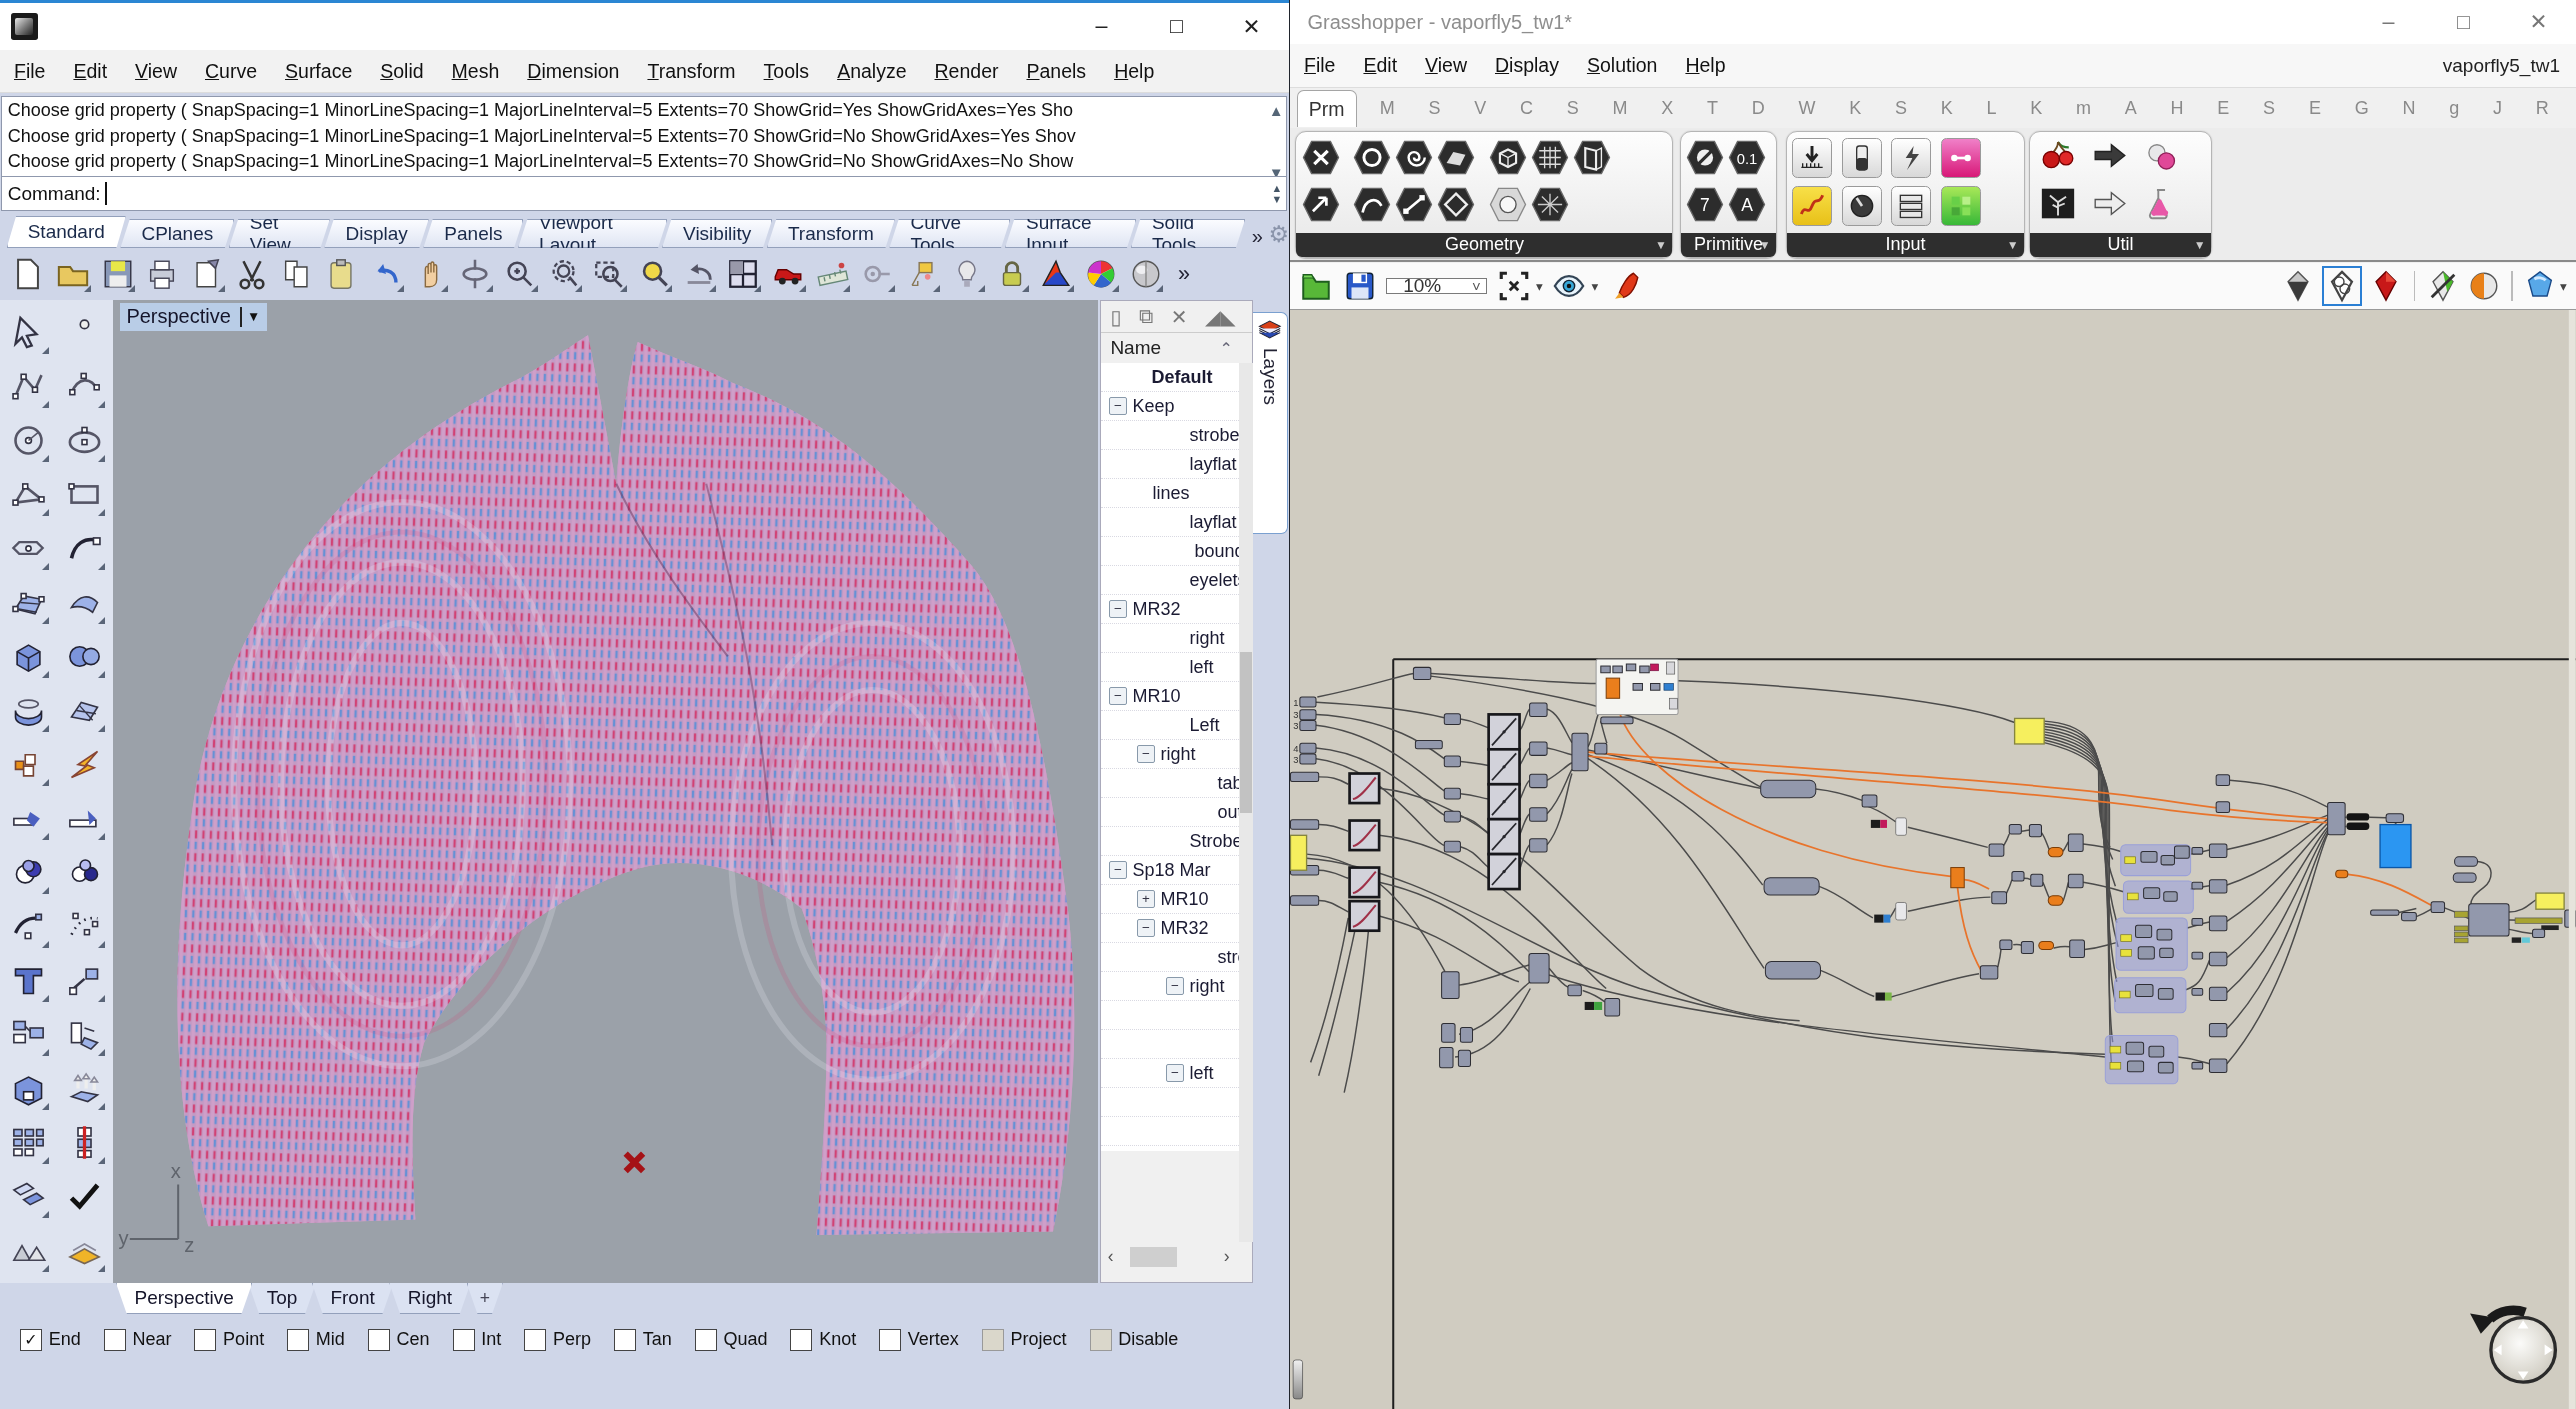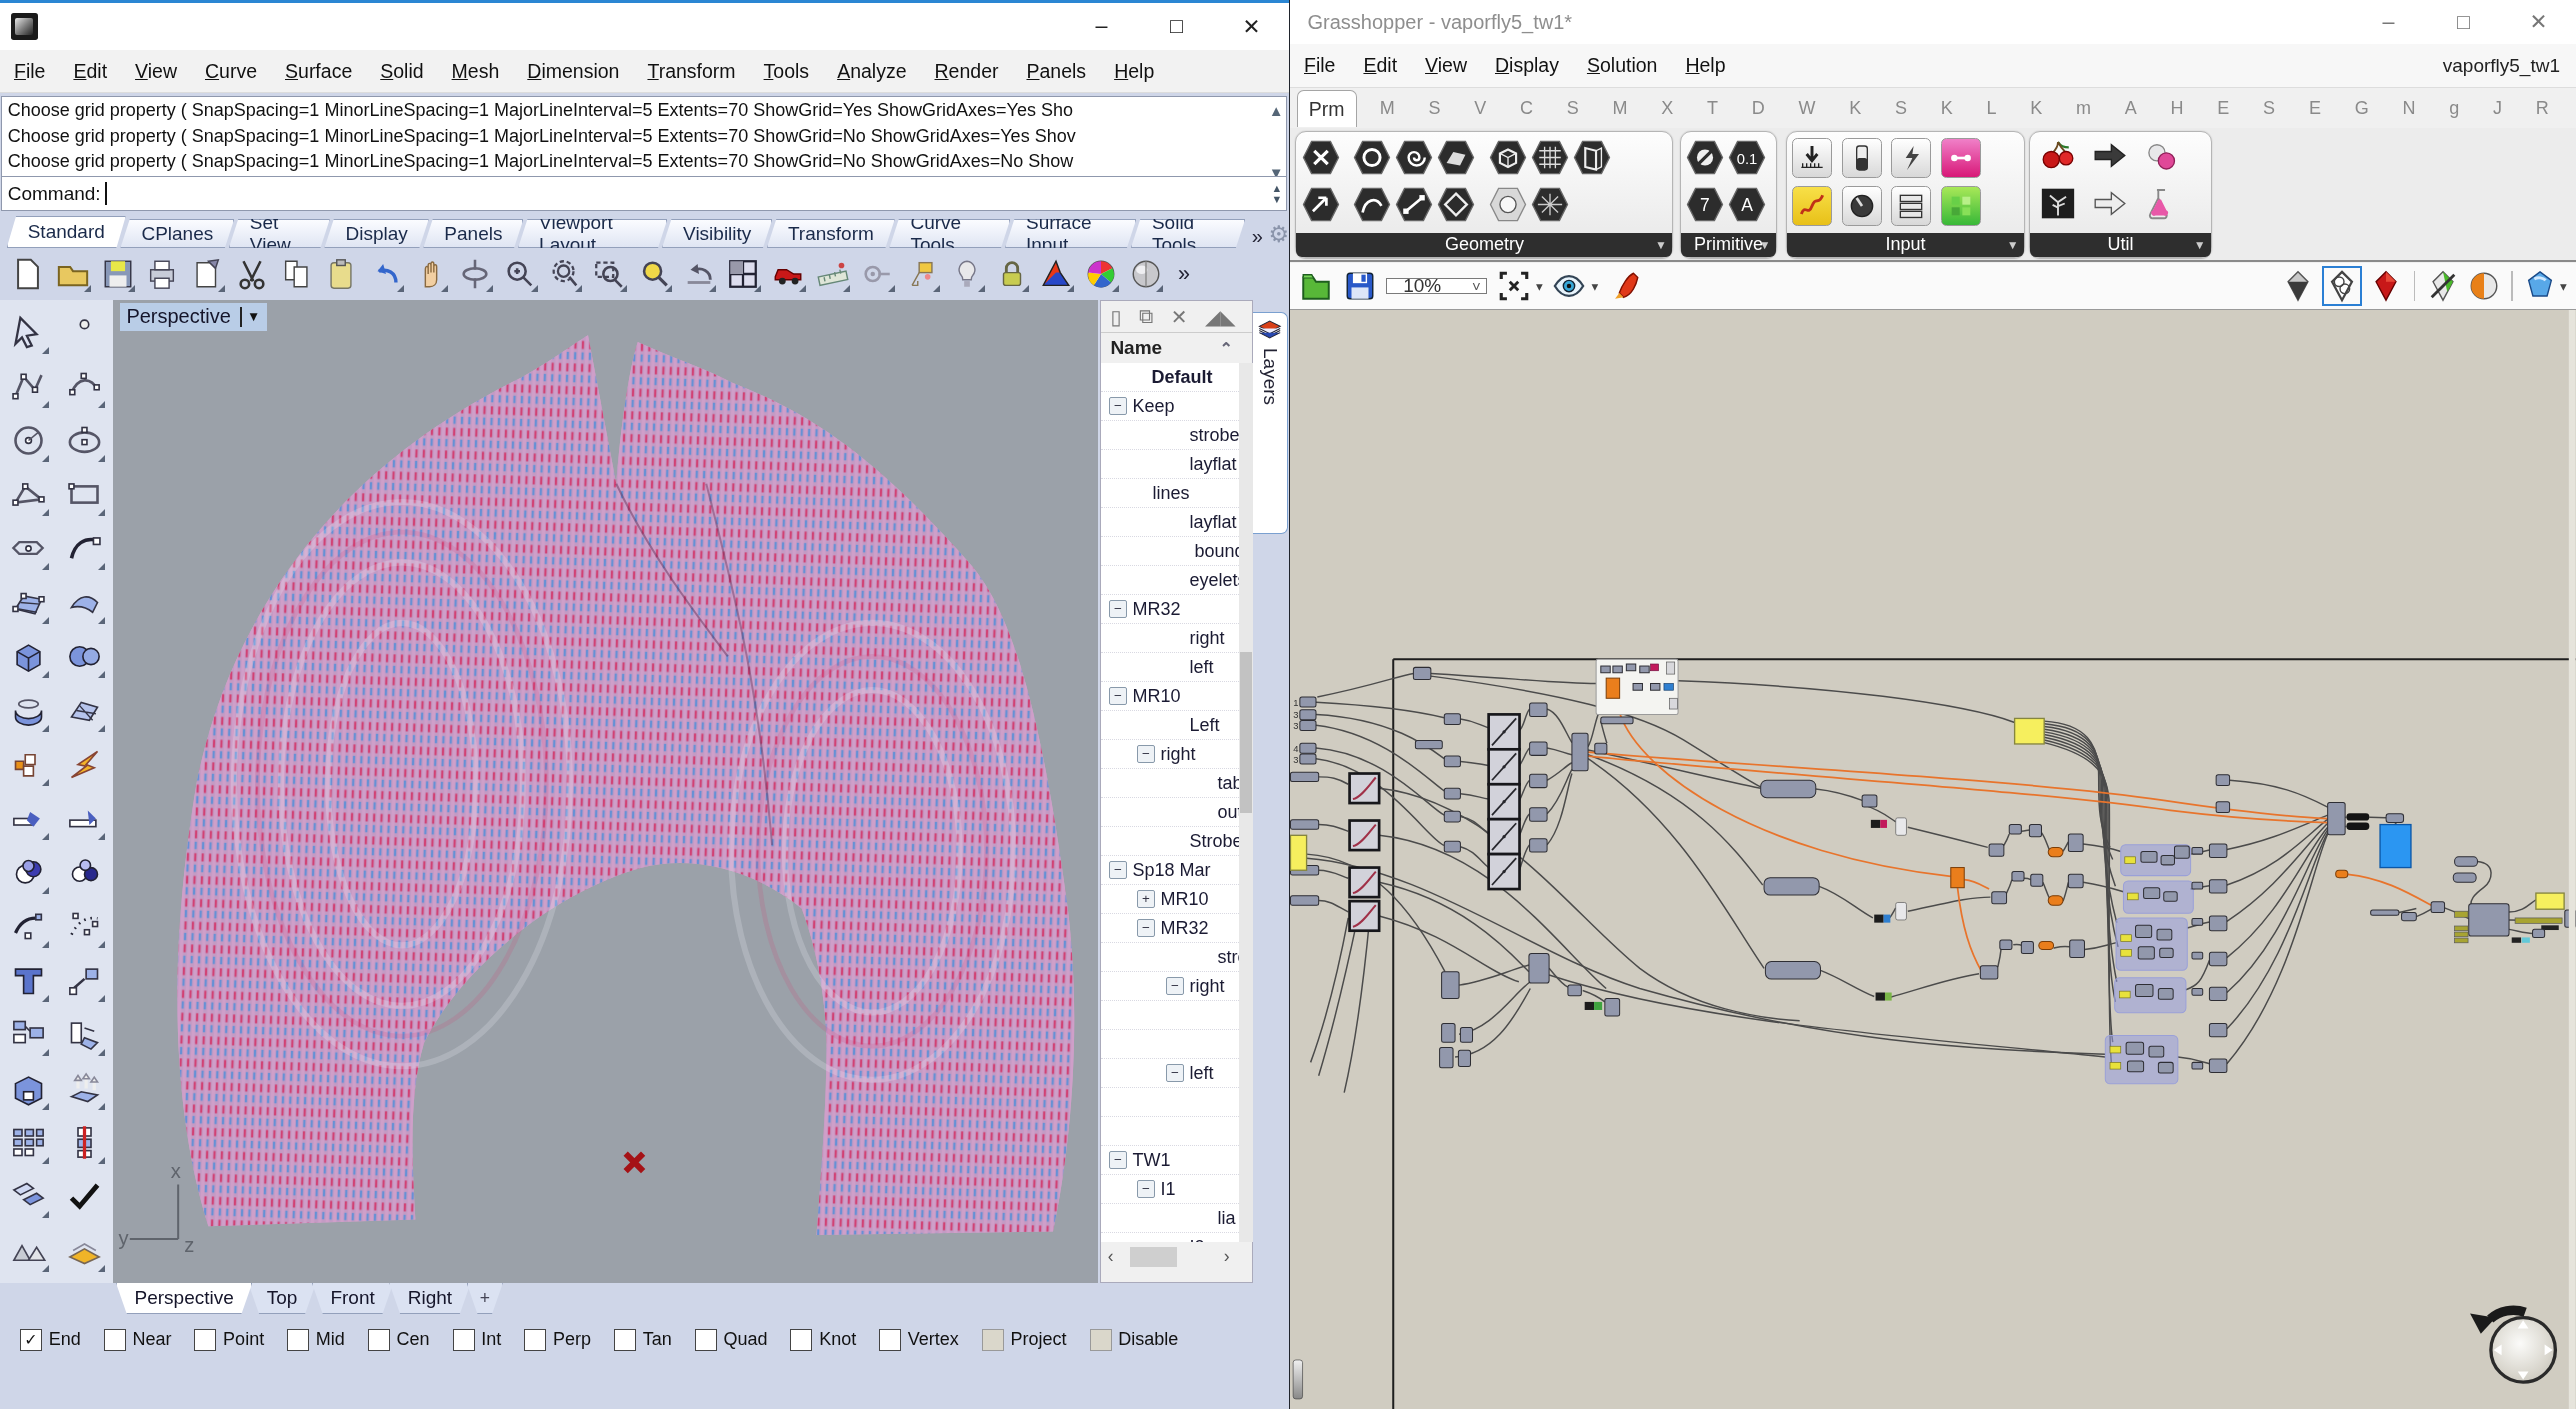--- a/index.html
+++ b/index.html
@@ -39,23 +39,23 @@
   .bicon svg{width:39px;height:39px;}
   .bicon.fly:after{content:"";position:absolute;right:6.7px;bottom:5.4px;border-left:7.4px solid transparent;border-bottom:7.4px solid #5a6578;}
   
   #r-viewport{left:113px;top:297px;width:985px;height:983px;background:#9ba1a9;overflow:hidden;}
   #vplabel{left:6.7px;top:2.7px;height:28px;background:#b9cde7;display:flex;align-items:center;padding:0 6.7px;font-size:20px;color:#15152a;}
   #vplabel .sep{width:1.3px;height:20px;background:#222;margin:0 5.4px 0 9.4px;}
   #vplabel .dd{font-size:13.4px;color:#111;}
   
   #r-layers{left:1100px;top:297px;width:153px;height:983px;background:#f0f0f0;border:0.7px solid #aab;box-sizing:border-box;}
   #l-toolbar{left:0;top:0;width:100%;height:32px;display:flex;align-items:center;gap:17.5px;padding-left:9.4px;box-sizing:border-box;border-bottom:0.7px solid #ccc;font-size:20px;color:#777;}
-  #l-header{left:0;top:32px;width:100%;height:30px;display:flex;align-items:center;font-size:19px;color:#222;padding-left:9.4px;box-sizing:border-box;font-weight:bold;}
+  #l-header{left:0;top:32px;width:100%;height:30px;display:flex;align-items:center;font-size:19px;color:#222;padding-left:9.4px;box-sizing:border-box;}
   #l-header .up{margin-left:auto;margin-right:19px;color:#667;font-size:16px;}
-  #l-list{left:0;top:62px;width:138px;height:879px;background:#fff;overflow:hidden;}
+  #l-list{left:0;top:62px;width:138px;height:788px;background:#fff;overflow:hidden;}
   .lrow{height:28px;display:flex;align-items:center;border-bottom:0.7px dotted #d9d9e2;font-size:18px;color:#1b1b33;white-space:nowrap;}
   .lrow .exp{width:16px;height:16px;border:0.7px solid #8899aa;background:#eef2f6;color:#334;font-size:13.4px;line-height:15px;text-align:center;border-radius:2px;margin-right:5.4px;flex:none;}
   .lrow .exp:empty{visibility:hidden;}
   .lrow.bold{font-weight:bold;}
   #l-vscroll{left:138px;top:62px;width:15px;height:879px;background:#e8e8e8;}
   #l-vscroll .thumb{position:absolute;left:1.3px;top:289px;width:12px;height:161px;background:#c2c2c2;}
   #l-hscroll{left:0;top:942px;width:138px;height:27px;background:#f0f0f0;display:flex;align-items:center;font-size:17.5px;color:#555;}
   #l-hscroll .th{width:47px;height:20px;background:#cfcfcf;margin-left:16px;}
   #l-hscroll .ar{margin-left:auto;margin-right:9.4px;}
   #l-hscroll .al{margin-left:6.7px;}

